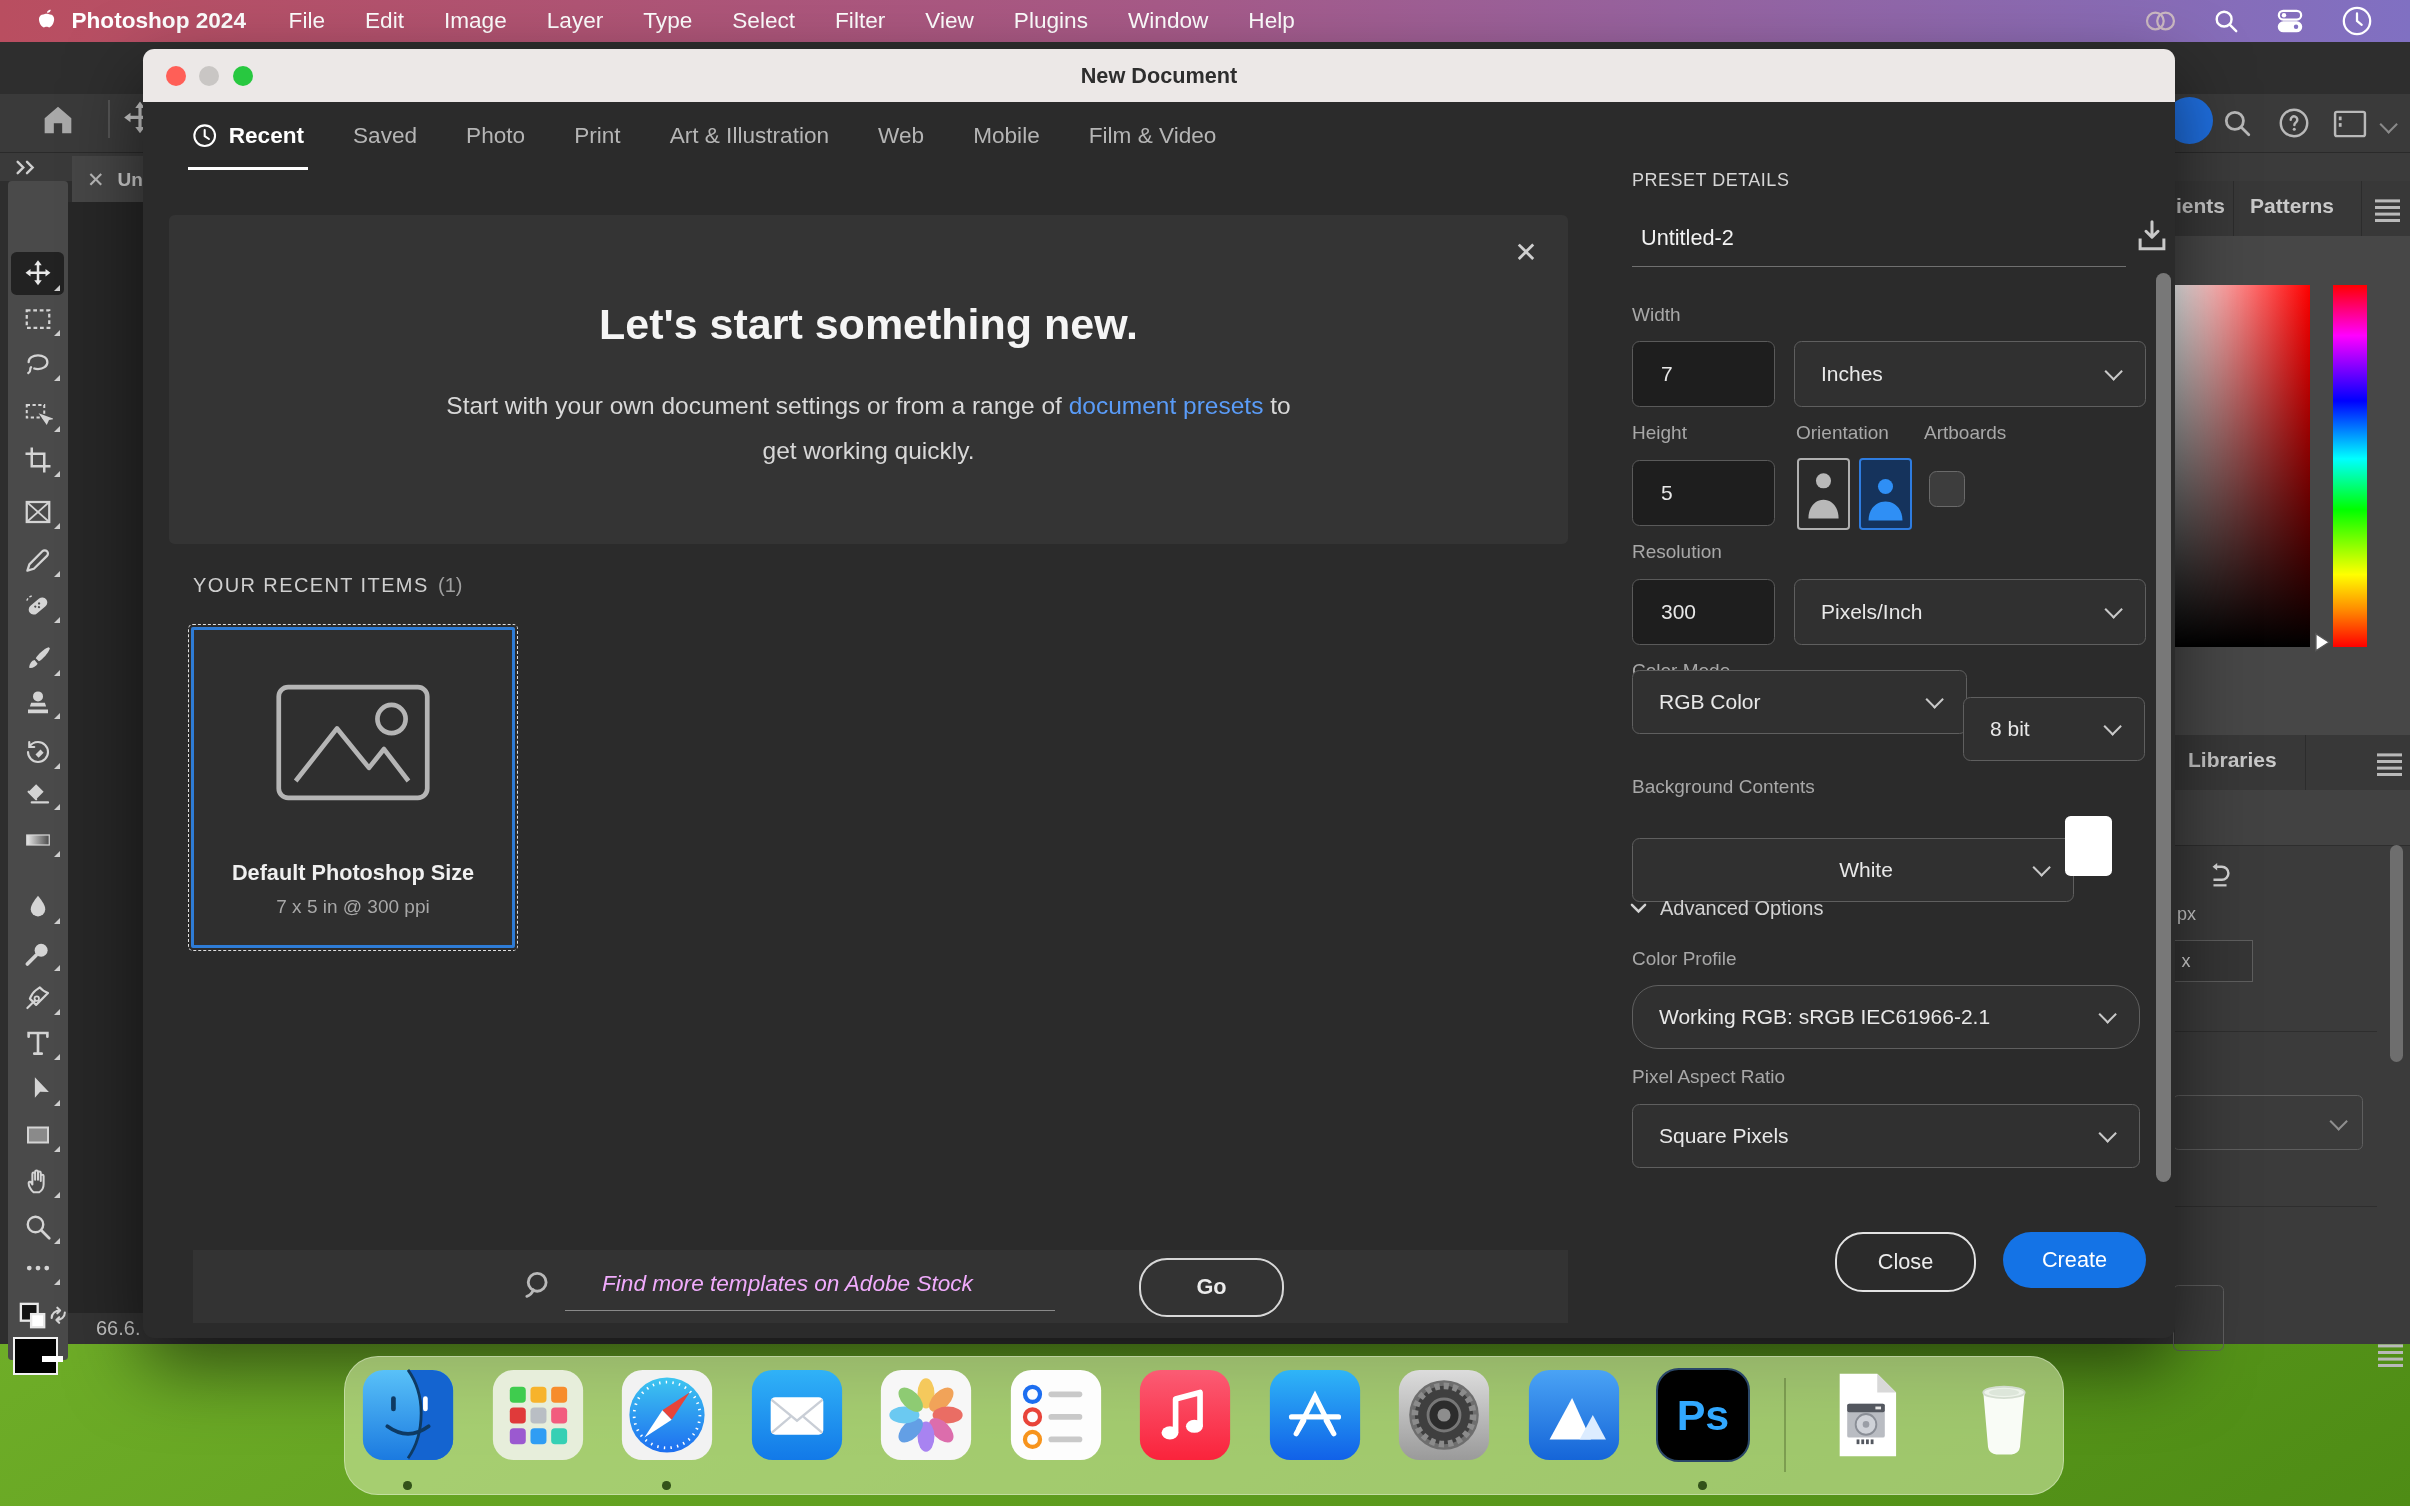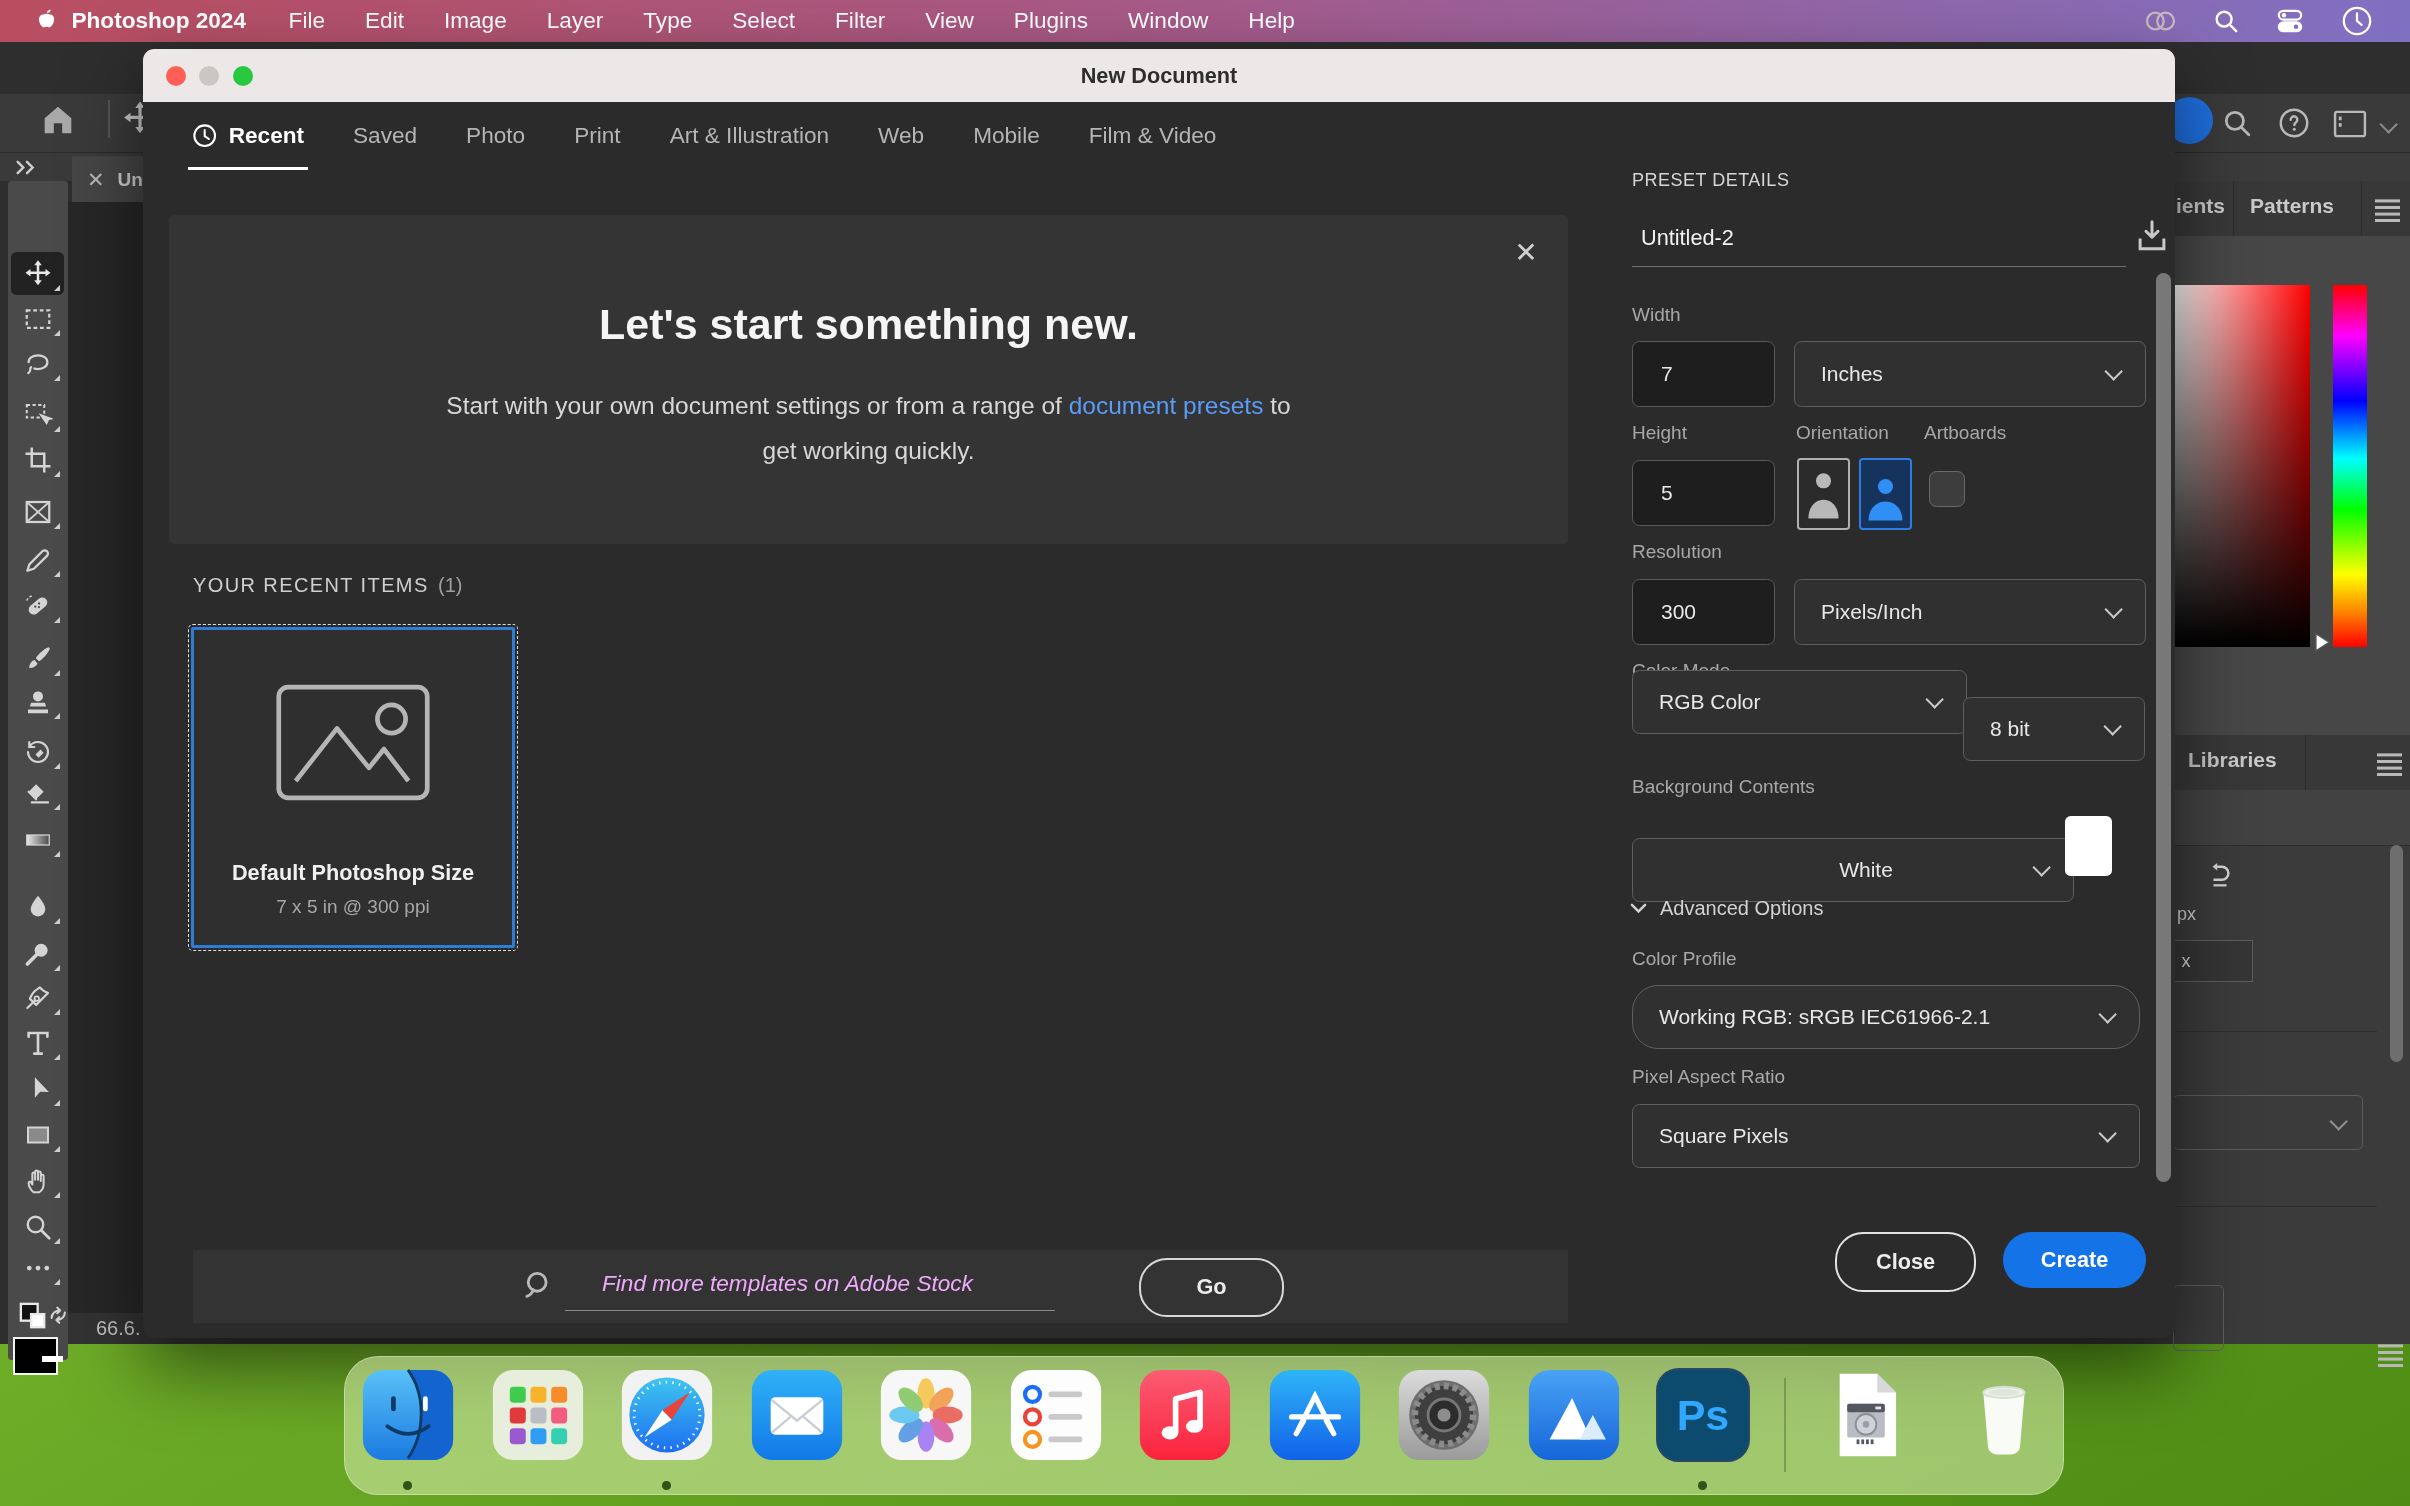--- a/index.html
+++ b/index.html
@@ -60,29 +60,29 @@
   #stock-row .ul{position:absolute;left:372px;top:60px;width:490px;height:1.4px;background:#8a8a8a;}
   #go-btn{position:absolute;left:946px;top:7.5px;width:141px;height:55px;border:2.8px solid #d8d8d8;border-radius:28px;
     color:#ececec;font-size:21.7px;font-weight:700;display:flex;align-items:center;justify-content:center;}
   
   #preset{position:absolute;left:1455px;top:121px;width:577px;height:1169px;}
   .lbl{position:absolute;color:#a8a8a8;font-size:19px;}
   .hdr{position:absolute;color:#d6d6d6;font-size:18px;letter-spacing:0.5px;}
   .inp{position:absolute;background:#1e1e1e;border:1.4px solid #5a5a5a;border-radius:7.5px;color:#e8e8e8;font-size:21px;display:flex;align-items:center;padding-left:28px;}
   .dd{position:absolute;background:#303030;border:1.4px solid #5f5f5f;border-radius:7.5px;color:#e8e8e8;font-size:21px;display:flex;align-items:center;padding-left:26px;}
   .dd .chev{position:absolute;right:24.5px;top:calc(50% - 9.4px);}
-  .pill{position:absolute;height:56px;border-radius:28px;display:flex;align-items:center;justify-content:center;font-size:21.7px;font-weight:700;}
+  .pill{position:absolute;height:56px;border-radius:28px;display:flex;align-items:center;justify-content:center;font-size:21.7px;font-weight:400;}
   #scrollbar-dlg{position:absolute;left:2013px;top:224px;width:15px;height:909px;background:#787878;border-radius:7.5px;}
   
   #dock{left:344px;top:1356px;width:1718px;height:137px;background:rgba(205,231,160,.62);
     border:0.9px solid rgba(255,255,255,.35);border-radius:34px;z-index:20;}
   .dock-icon{position:absolute;top:11.3px;width:94px;height:94px;}
   .dock-dot{position:absolute;top:124px;width:8.5px;height:8.5px;border-radius:50%;background:#33531a;}
   #dock-divider{position:absolute;left:1439px;top:21px;width:1.9px;height:94px;background:rgba(60,80,30,.35);}
-  .ps-tile{width:94px;height:94px;border-radius:22.6px;background:#0c4a6e;border:2.8px solid #2a4768;box-sizing:border-box;
+  .ps-tile{width:94px;height:94px;border-radius:22.6px;background:#000000;border:2.8px solid #2a4768;box-sizing:border-box;
     display:flex;align-items:center;justify-content:center;color:#31a8ff;font-size:43px;font-weight:700;}
 </style>
 </head>
 <body>
 
 <div id="menubar" class="t">
   <span style="padding-left:34px;">
     <svg width="24.5" height="28" viewBox="0 0 24 28">
         <path fill="#fff" d="M12.6 5.2c1.1-2.3 3.2-2.6 3.9-2.5.1 1.5-1.3 3.1-2.9 3.1-.4 0-.8-.2-1-.6zM9 7.4c1.2 0 2-.7 3.4-.7s2.1.7 3.4.7c2.2 0 4.1 1.8 4.1 4.7 0 4.2-2.8 8.3-4.8 8.3-1.1 0-1.6-.7-2.8-.7s-1.8.7-2.8.7c-2 0-4.8-4.1-4.8-8.3C4.7 9.2 6.8 7.4 9 7.4z"></path>
       </svg>

